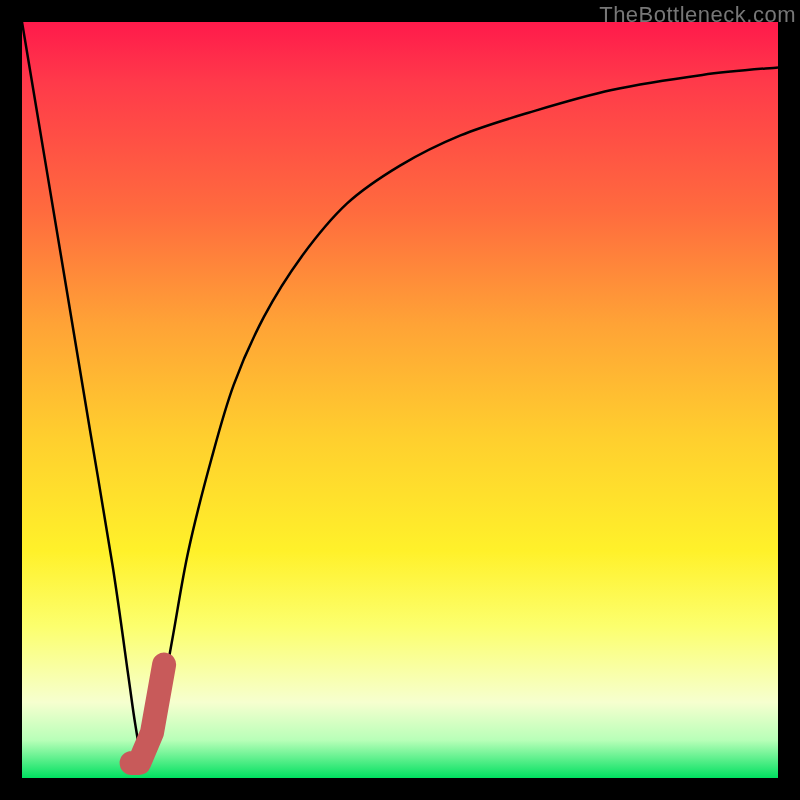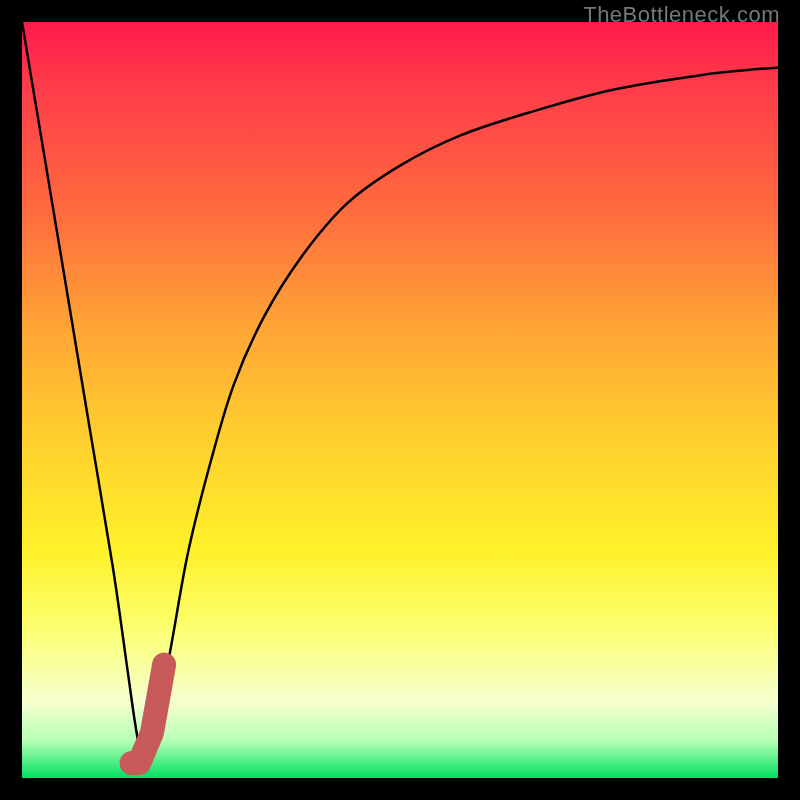--- a/index.html
+++ b/index.html
@@ -36,21 +36,21 @@
       #fff12a 70%,
       #fcff6e 80%,
       #f6ffcf 90%,
       #b8ffb8 95%,
       #00e060 100%
     );
   }
   .watermark {
     position: absolute;
     top: 2px;
-    right: 20px;
+    right: 4px;
     color: #777;
     font-size: 22px;
     letter-spacing: 0.5px;
   }
   svg.curve {
     position: absolute;
     top: 0;
     left: 0;
   }
 </style>

